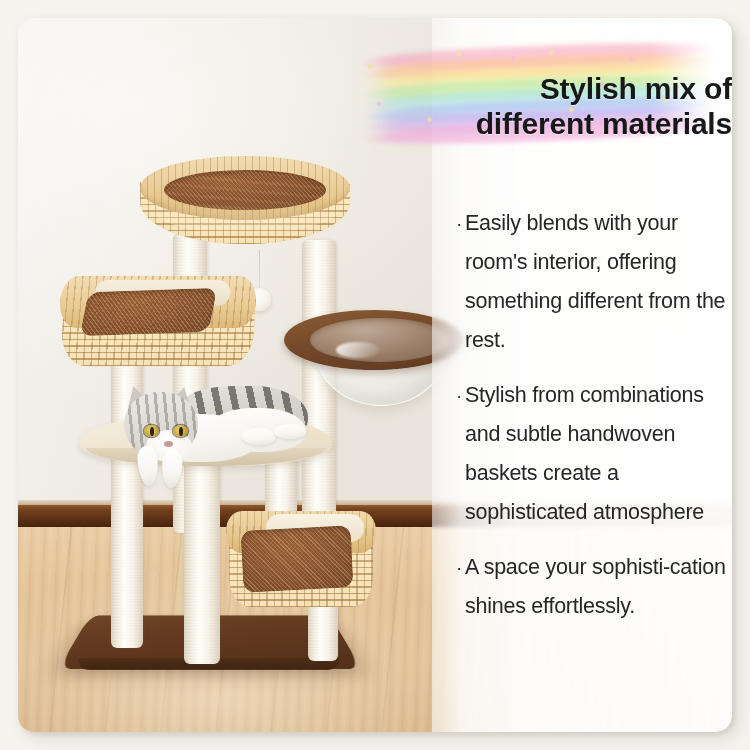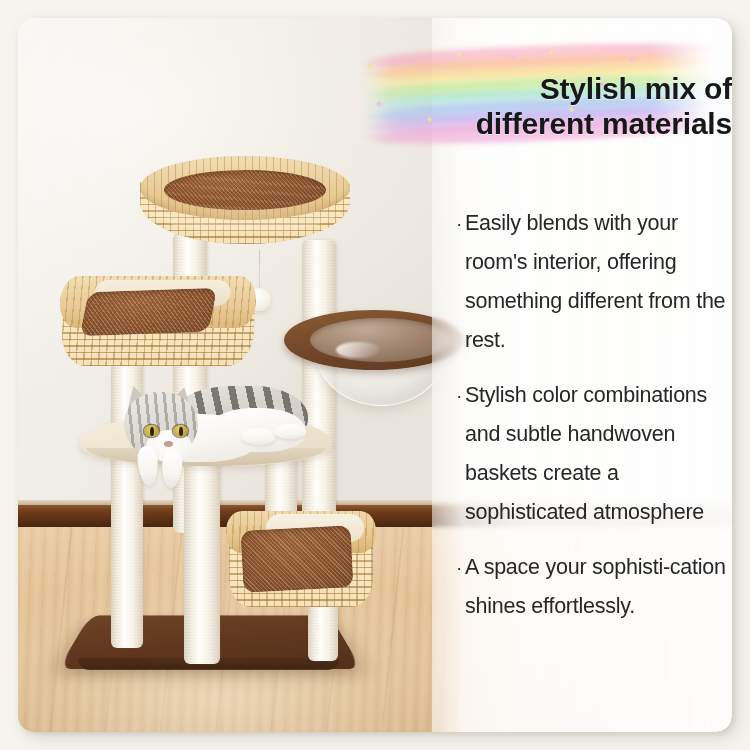--- a/index.html
+++ b/index.html
@@ -619,21 +619,21 @@
 
     <div class="bullets">
 
       <div class="bullet">
         <span class="bullet-dot">·</span>
         <span class="bullet-text">Easily blends with your room's interior, offering something different from the rest.</span>
       </div>
 
       <div class="bullet">
         <span class="bullet-dot">·</span>
-        <span class="bullet-text">Stylish color combinations and subtle handwoven baskets create a sophisticated atmosphere</span>
+        <span class="bullet-text">Stylish from combinations and subtle handwoven baskets create a sophisticated atmosphere</span>
       </div>
 
       <div class="bullet">
         <span class="bullet-dot">·</span>
         <span class="bullet-text">A space your sophisti-​cation shines effortlessly.</span>
       </div>
 
     </div>
 
   </div>

